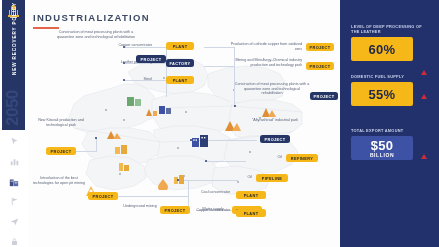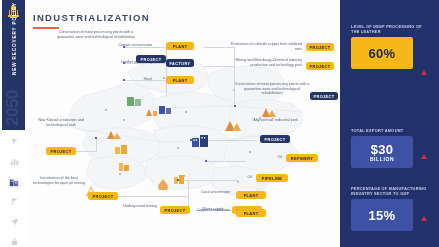--- a/index.html
+++ b/index.html
@@ -68,21 +68,21 @@
   .conn.v{width:.7px;}
 
   
   .pic{position:absolute;}
 
   
   .rp{position:absolute;left:340px;top:0;width:99px;height:247px;background:#22306b;}
   .stat{position:absolute;left:11px;width:78px;}
   .stat .cap{color:#c9d2ea;font-size:3.9px;line-height:5px;letter-spacing:.25px;font-weight:bold;text-transform:uppercase;}
   .stat .valbox{
-    margin-top:3px;height:32px;width:62px;border-radius:2px;
+    margin-top:3px;height:24px;width:62px;border-radius:2px;
     display:flex;flex-direction:column;align-items:center;justify-content:center;
   }
   .stat .valbox.y{background:#f6b718;}
   .stat .valbox.lb{background:#3d51a5;}
   .stat .val{font-size:13px;font-weight:bold;color:#1d2746;letter-spacing:.3px;}
   .stat .valbox.lb .val{color:#ffffff;}
   .stat .sub{font-size:5px;font-weight:bold;color:#ffffff;letter-spacing:.6px;margin-top:-1px;}
   .tri{position:absolute;width:0;height:0;border-left:3px solid transparent;border-right:3px solid transparent;border-bottom:5px solid #cf2b3a;}
 </style>
 </head>
@@ -341,33 +341,33 @@
   <div class="rp">
 
     <div class="stat" style="top:24px;">
       <div class="cap">LEVEL OF DEEP PROCESSING OF THE LEATHER</div>
       <div class="valbox y">
         <div class="val">60%</div>
       </div>
       <div class="tri" style="left:70px;top:46px;"></div>
     </div>
 
+    <div class="stat" style="top:74px;">
+      <div class="cap">DOMESTIC FUEL SUPPLY</div>
+      <div class="valbox y">
+        <div class="val">55%</div>
+      </div>
+      <div class="tri" style="left:70px;top:20px;"></div>
+    </div>
 
     <div class="stat" style="top:128px;">
       <div class="cap">TOTAL EXPORT AMOUNT</div>
       <div class="valbox lb">
-        <div class="val">$30</div>
+        <div class="val">$50</div>
         <div class="sub">BILLION</div>
       </div>
       <div class="tri" style="left:70px;top:26px;"></div>
     </div>
 
-    <div class="stat" style="top:186px;">
-      <div class="cap">PERCENTAGE OF MANUFACTURING INDUSTRY SECTOR TO GDP</div>
-      <div class="valbox lb">
-        <div class="val">15%</div>
-      </div>
-      <div class="tri" style="left:70px;top:30px;"></div>
-    </div>
 
   </div>
 
 </div>
 
 </body></html>

